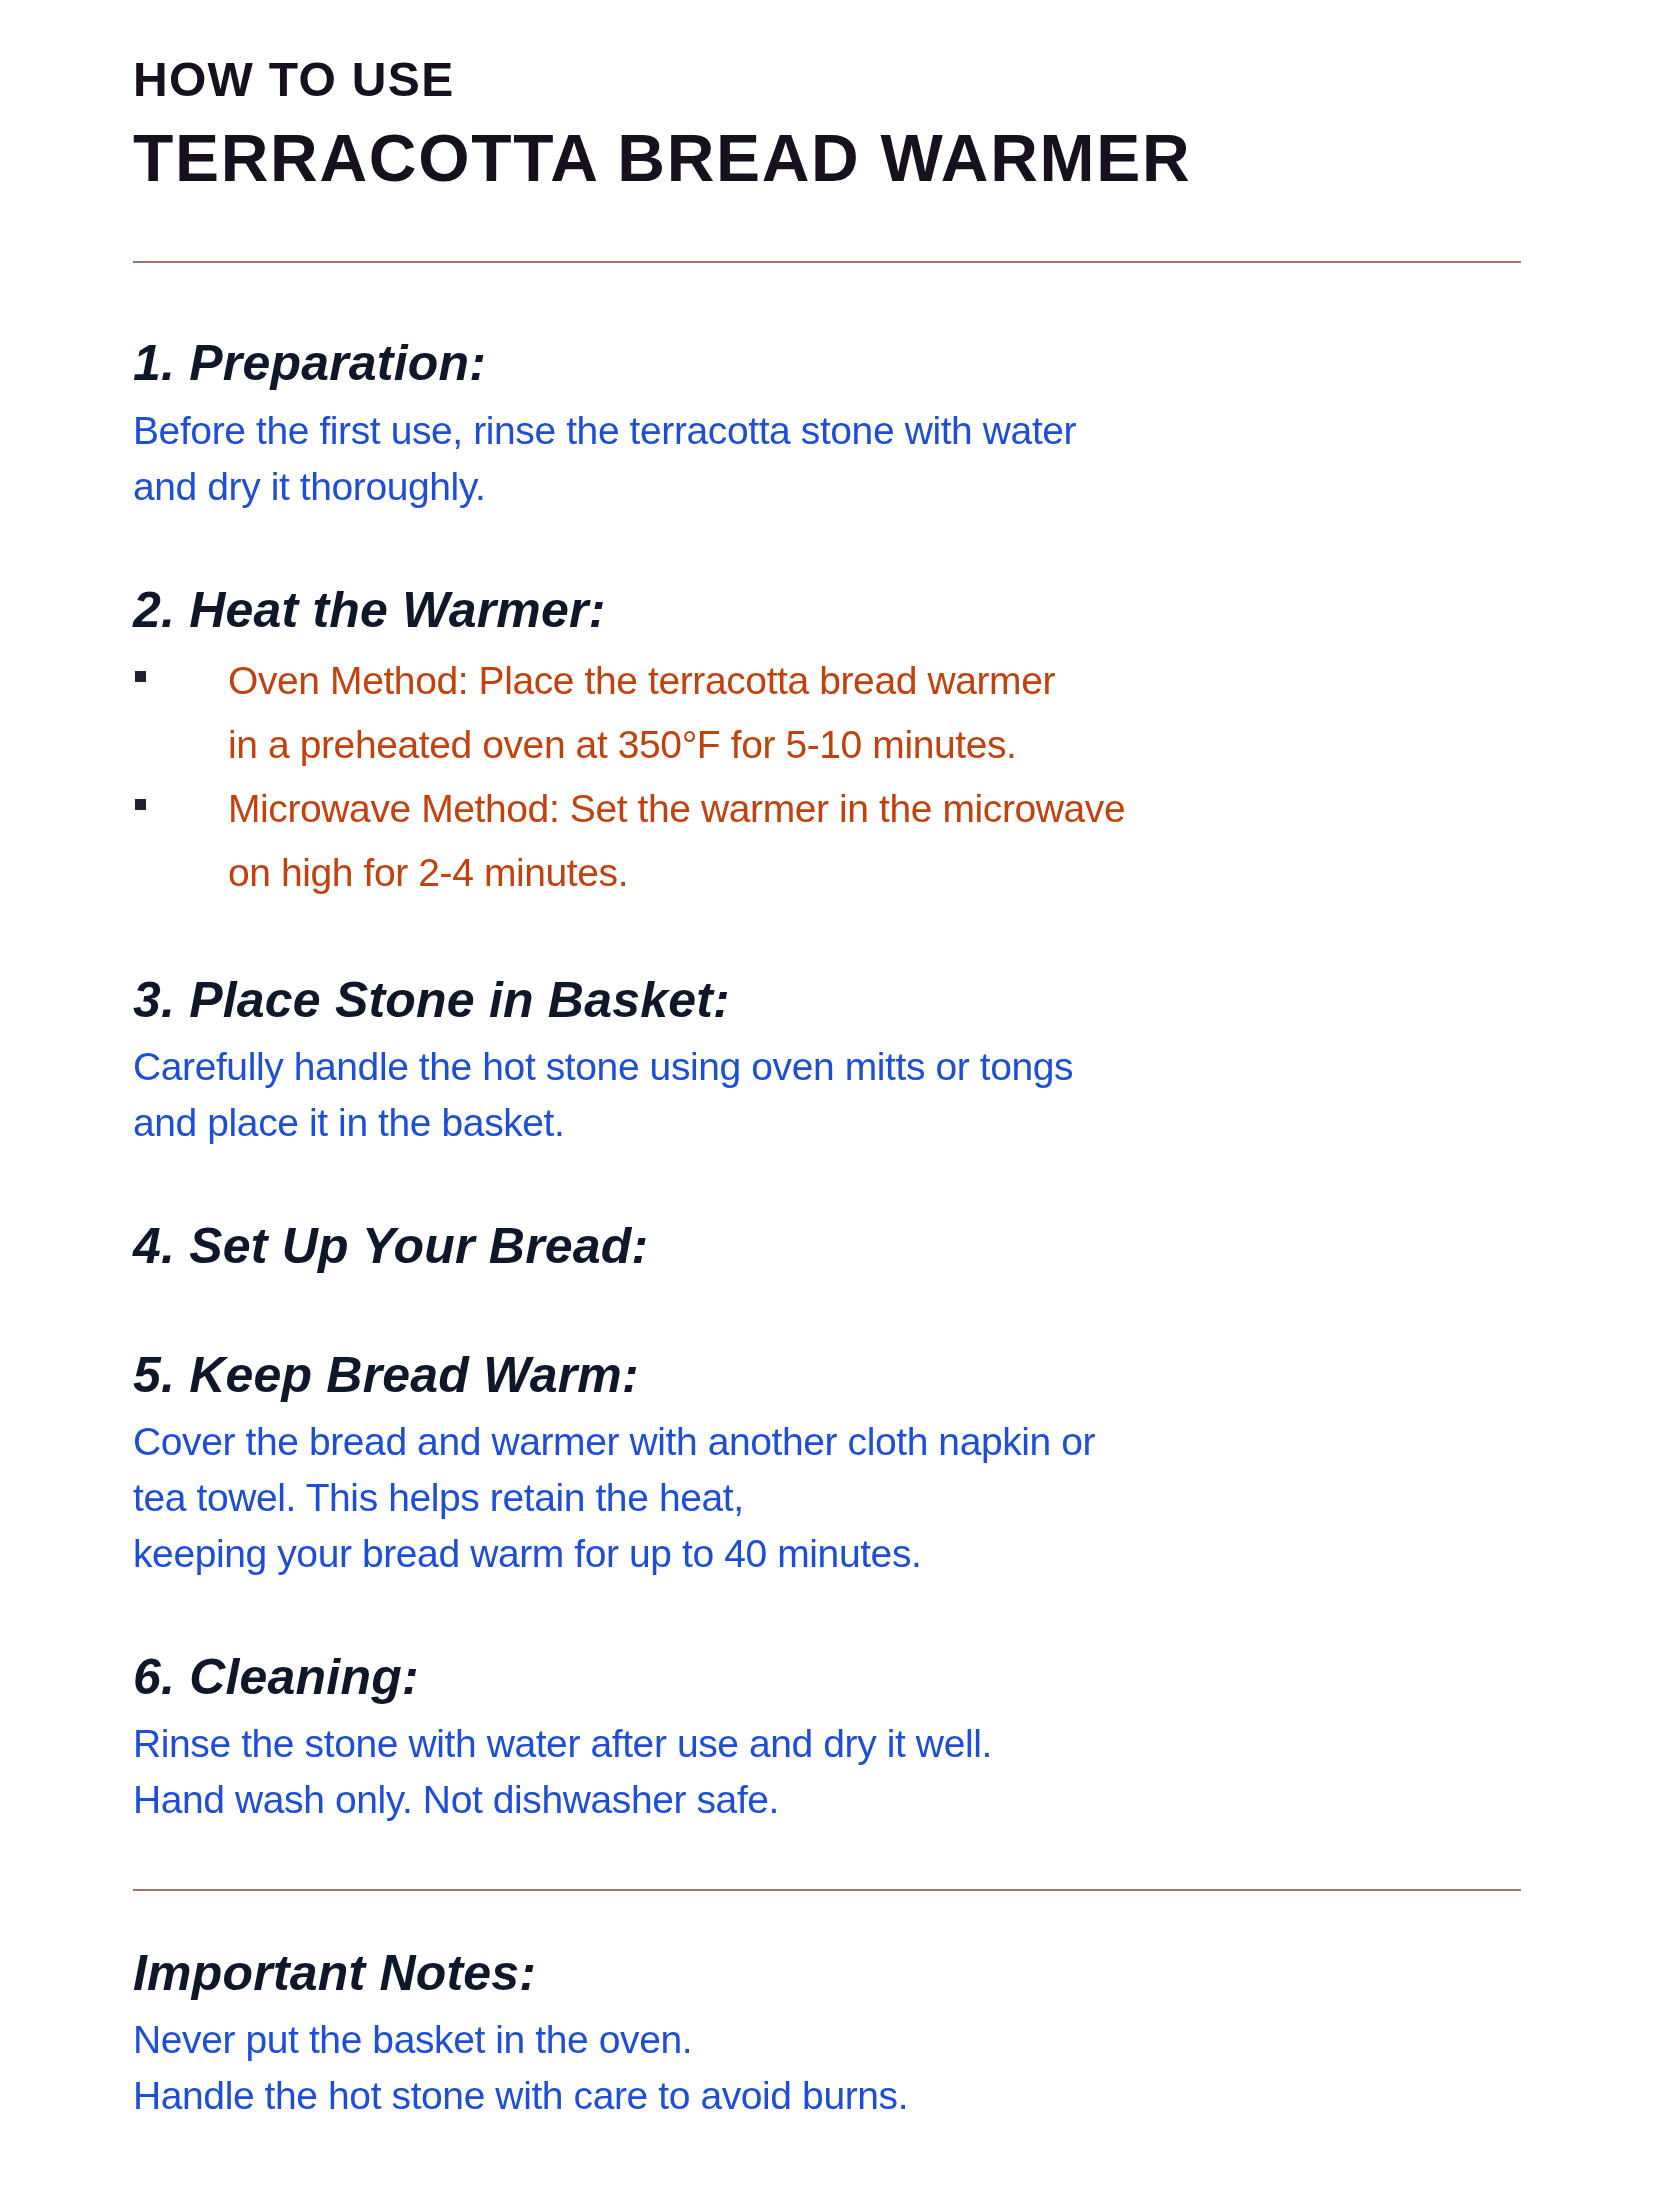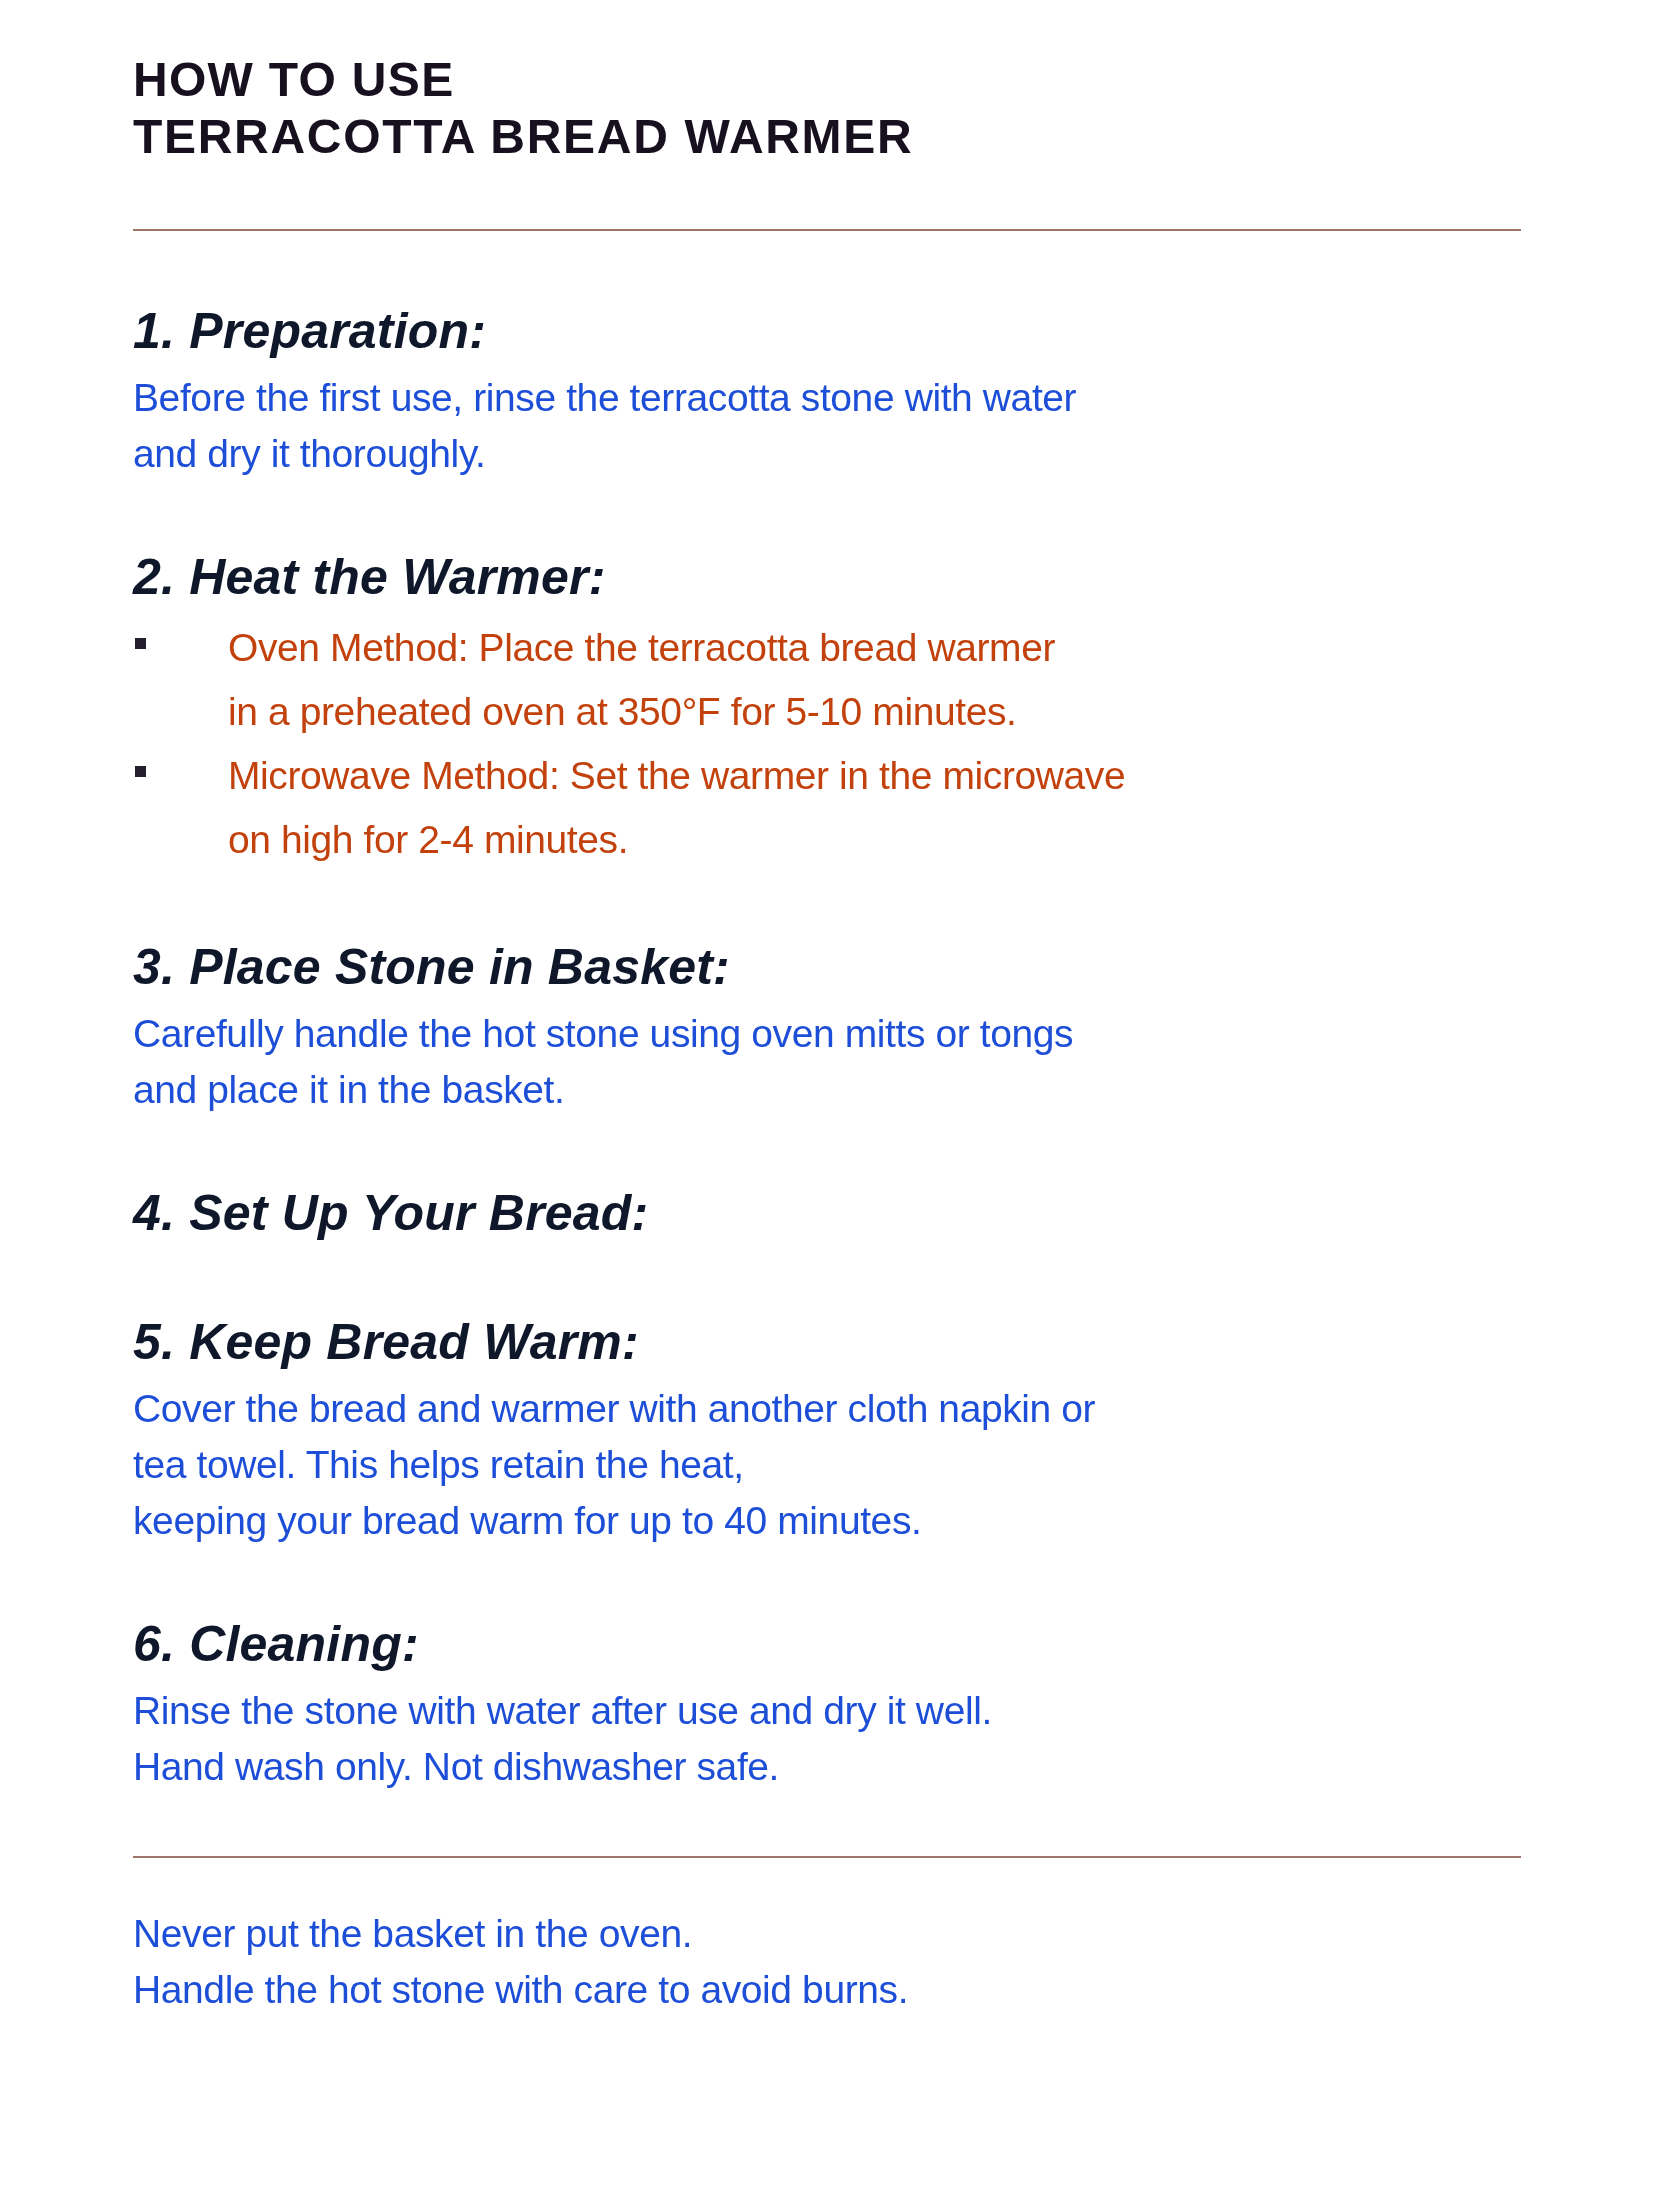--- a/index.html
+++ b/index.html
@@ -17,21 +17,22 @@
     padding: 51px 133px 24px 133px;
   }
   .kicker {
     font-size: 48px;
     font-weight: 600;
     letter-spacing: 1.3px;
     color: #16101f;
     line-height: 1.2;
   }
   .title {
-    font-size: 48px;
+    margin-top: 12px;
+    font-size: 66px;
     font-weight: 800;
     letter-spacing: 1.7px;
     color: #16101f;
     line-height: 1.15;
   }
   hr.divider {
     border: none;
     border-top: 2.6px solid #9e7468;
     margin: 65px 0 66px 0;
   }
@@ -124,18 +125,19 @@
 
   <section>
     <h2>6. Cleaning:</h2>
     <p class="body-text">Rinse the stone with water after use and dry it well.
 Hand wash only. Not dishwasher safe.</p>
   </section>
 
   <hr class="divider bottom">
 
   <section class="notes">
+    <h2>Important Notes:</h2>
     <p class="body-text">Never put the basket in the oven.
 Handle the hot stone with care to avoid burns.</p>
   </section>
 
 </div>
 
 
 </body></html>

